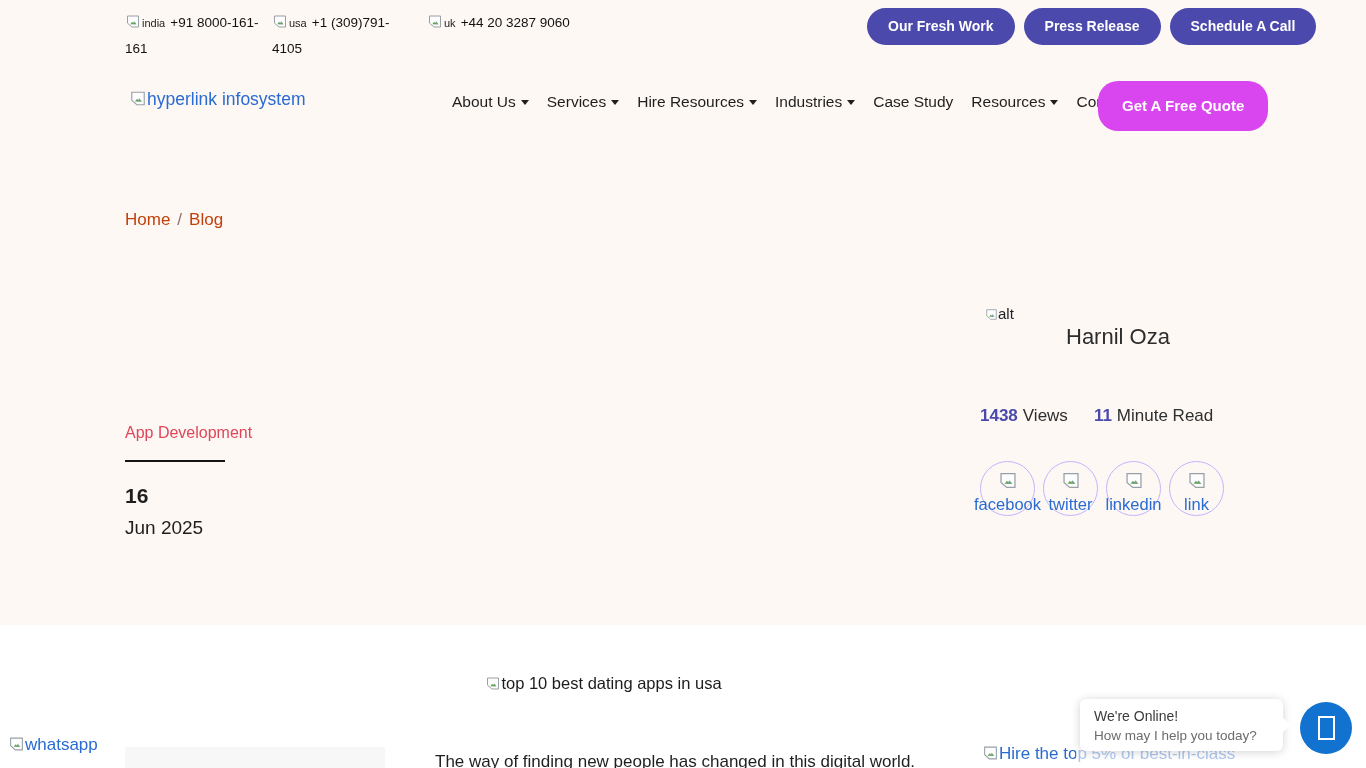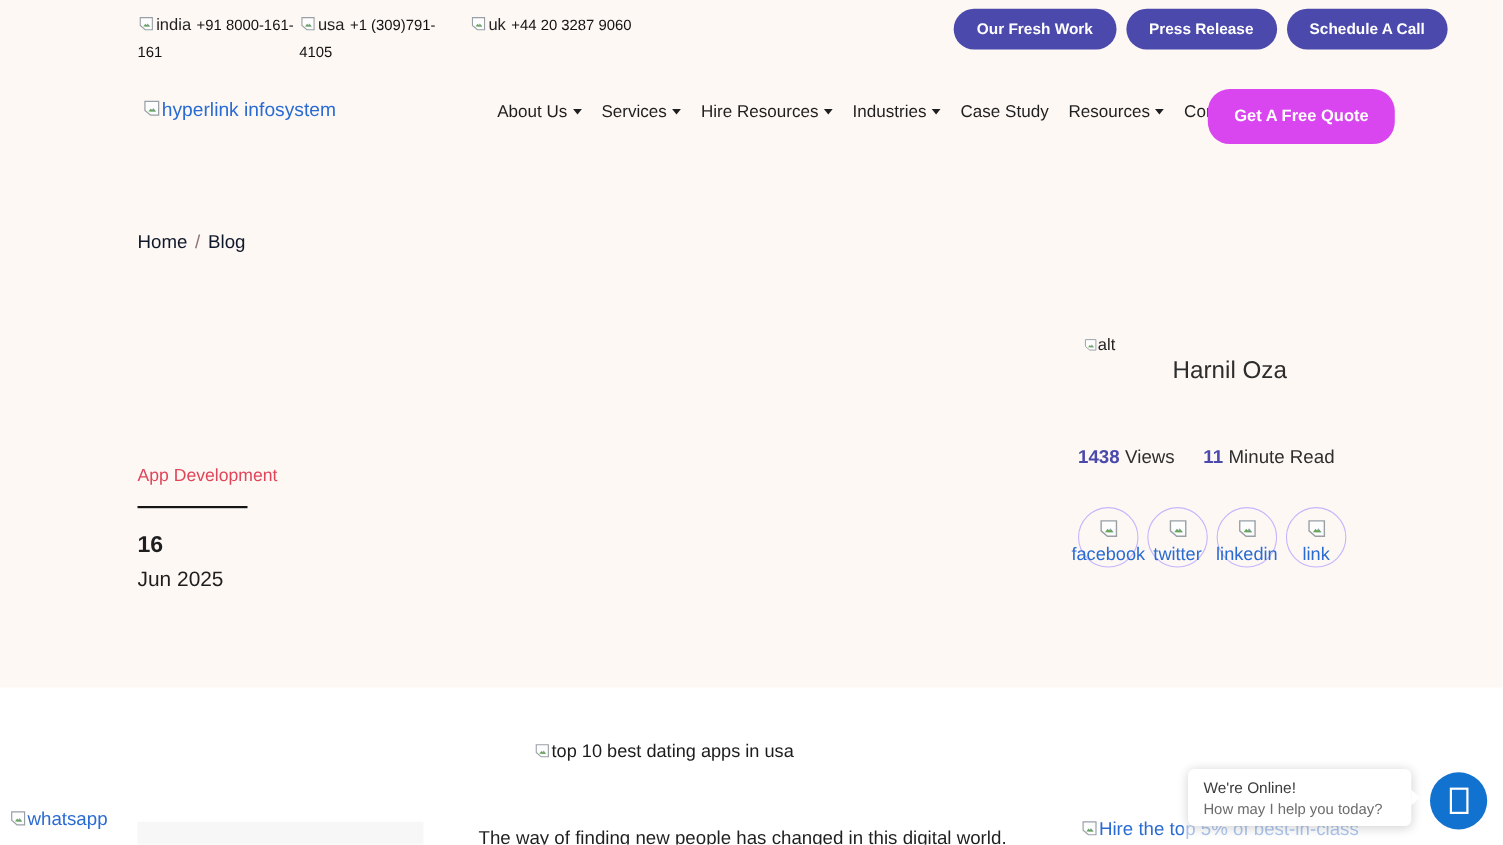--- a/index.html
+++ b/index.html
@@ -7,21 +7,21 @@
   body { font-family:"Liberation Sans", sans-serif; background:#ffffff; position:relative; }
 
   .page { position:relative; width:1366px; height:768px; overflow:hidden; background:#ffffff; }
   .hero-bg { position:absolute; left:0; top:0; width:1366px; height:625px; background:#fdf8f4; }
 
   
   .bi { display:inline-block; vertical-align:-2px; }
 
   
   .contact { position:absolute; top:10px; font-size:13.5px; color:#121212; line-height:25px; }
-  .contact .alt-label { font-size:15px; color:#222; margin:0 5px 0 1px; }
+  .contact .alt-label { font-size:11px; color:#222; margin:0 5px 0 1px; }
   .c1 { left:125px; width:148px; }
   .c2 { left:272px; width:136px; }
   .c3 { left:427px; width:220px; }
 
   .topbar-buttons { position:absolute; left:867px; top:8px; display:flex; gap:9px; }
   .pill-btn { display:inline-block; background:#4b49ac; color:#fff; border:none; cursor:pointer;
               border-radius:19px; height:37px; line-height:37px; padding:0 21px;
               font-size:14px; font-weight:700; font-family:"Liberation Sans",sans-serif; }
 
   
@@ -29,21 +29,21 @@
   .nav-menu { position:absolute; left:452px; top:93px; display:flex; align-items:center; gap:18px; }
   .nav-item { font-size:15.5px; color:#1f1f1f; text-decoration:none; white-space:nowrap; cursor:pointer; }
   .caret { display:inline-block; width:0; height:0; border-left:4px solid transparent; border-right:4px solid transparent;
            border-top:5px solid #1f1f1f; margin-left:5px; vertical-align:2px; }
   .nav-cta { position:absolute; left:1098px; top:81px; height:50px; line-height:40px; border-radius:20px;
              padding:0 24px; background:#d946ef; color:#fff; font-size:15px; font-weight:700;
              border:none; cursor:pointer; font-family:"Liberation Sans",sans-serif; }
 
   
   .breadcrumb { position:absolute; left:125px; top:210px; font-size:17px; }
-  .breadcrumb a { color:#0f172a; text-decoration:none; cursor:pointer; }
+  .breadcrumb a { color:#c2410c; text-decoration:none; cursor:pointer; }
   .breadcrumb .sep { color:#8d7373; margin:0 7px; }
 
   
   .article-title { position:absolute; left:125px; top:272px; width:745px; font-size:51px; font-weight:700;
                    color:#191919; line-height:66px; letter-spacing:-0.5px; }
   .category-link { position:absolute; left:125px; top:424px; font-size:16px; color:#e0455a; text-decoration:none; cursor:pointer; }
   .title-divider { position:absolute; left:125px; top:460px; width:100px; height:2px; background:#151515; }
   .date-day { position:absolute; left:125px; top:484px; font-size:21px; font-weight:700; color:#1e1e1e; }
   .date-monthyear { position:absolute; left:125px; top:517px; font-size:19px; color:#1e1e1e; }
 

